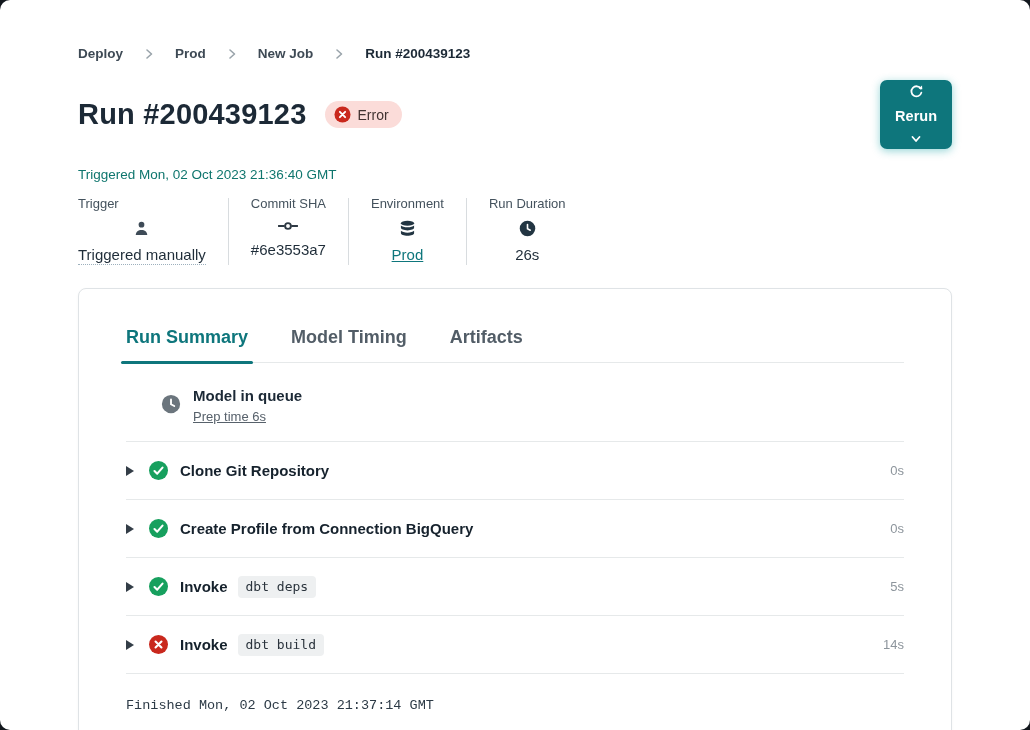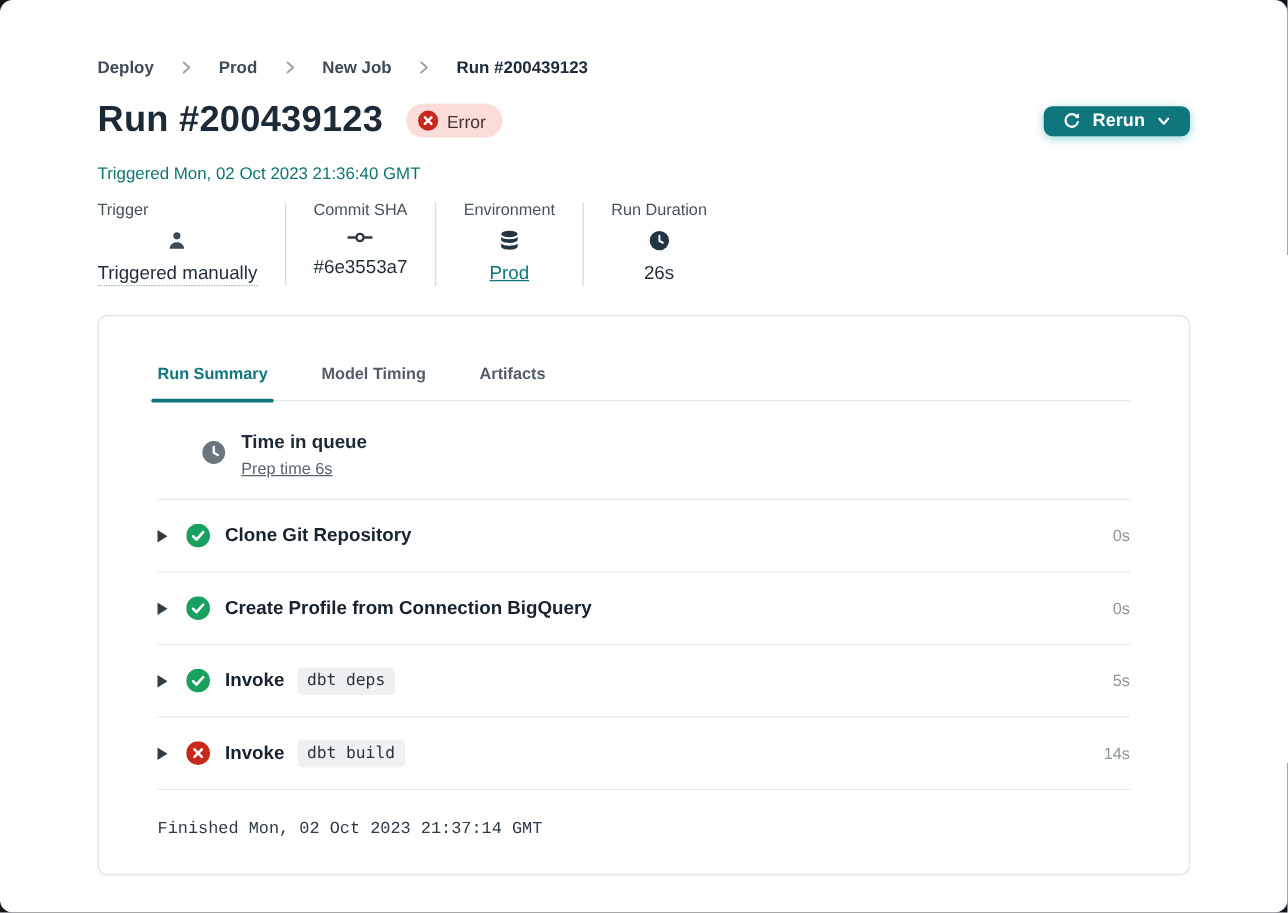--- a/index.html
+++ b/index.html
@@ -13,40 +13,40 @@
   .crumb.current{color:#1c2936;}
   .crumb-sep{display:flex;align-items:center;}
 
   
   .header-row{display:flex;align-items:center;margin-top:19px;}
   .page-title{font-size:29px;font-weight:700;color:#1c2936;letter-spacing:.2px;}
   .status-badge{display:inline-flex;align-items:center;gap:7px;background:#fbdcd9;border-radius:15px;
     padding:5px 13px 5px 9px;margin-left:18px;font-size:14px;color:#413331;}
   .rerun-btn{margin-left:auto;display:inline-flex;align-items:center;gap:9px;background:#0e767c;color:#fff;
     border:none;border-radius:7px;padding:4px 15px;font-size:14.5px;font-weight:700;cursor:pointer;
-    box-shadow:0 2px 8px rgba(23,162,165,.45);font-family:inherit;}
+    box-shadow:0 2px 8px rgba(23,162,165,.45);font-family:inherit;flex-direction:column;}
   .triggered-line{margin-top:18px;font-size:13.5px;color:#0f766e;}
 
   
   .meta-row{display:flex;margin-top:14px;align-items:stretch;}
   .meta-col{display:flex;flex-direction:column;gap:9px;}
   .meta-label{font-size:13px;color:#44525d;}
   .meta-value{display:flex;align-items:center;gap:9px;font-size:15px;color:#1f2d39;flex-direction:column;}
   .meta-divider{width:1px;background:#d8dcdf;margin:2px 22px 0 22px;}
   .dotted-underline{border-bottom:1.6px dotted #9db0bd;padding-bottom:1px;cursor:pointer;}
   .env-link{color:#0e767c;text-decoration:underline;cursor:pointer;}
 
   
   .card{margin:23px 78px 0 78px;border:1px solid #dfe3e6;border-radius:8px;background:#fff;
     box-shadow:0 1px 3px rgba(20,30,40,.04);}
   .card-inner{padding:0 47px;}
 
   
   .tabs{display:flex;gap:43px;padding-top:38px;border-bottom:1px solid #e6e9ea;}
-  .tab{font-size:13px;font-weight:700;color:#525d67;padding-bottom:14px;cursor:pointer;position:relative;text-align:right;}
+  .tab{font-size:18px;font-weight:700;color:#525d67;padding-bottom:14px;cursor:pointer;position:relative;text-align:right;}
   .tab.active{color:#0e767c;}
   .tab.active:after{content:"";position:absolute;left:-5px;right:-5px;bottom:-2px;height:3px;background:#0e767c;border-radius:2px;}
 
   
   .queue{display:flex;align-items:flex-start;gap:12px;padding:24px 0 17px 35px;border-bottom:1px solid #e6e9ea;}
   .queue-texts{display:flex;flex-direction:column;gap:5px;}
   .queue-title{font-size:15px;font-weight:700;color:#1c2936;}
   .queue-link{font-size:13px;color:#57616b;text-decoration:underline;cursor:pointer;}
 
   
@@ -186,21 +186,21 @@
       </div>
 
       <div class="queue">
         <span class="icon" style="margin-top:7px;">
           <svg width="20" height="20" viewBox="0 0 16 16">
               <circle cx="8" cy="8" r="7.3" fill="#6b757d"></circle>
               <path d="M8 4.3V8.2l2.6 1.4" stroke="#fff" stroke-width="1.5" fill="none" stroke-linecap="round"></path>
             </svg>
         </span>
         <span class="queue-texts">
-          <span class="queue-title">Time in queue</span>
+          <span class="queue-title">Model in queue</span>
           <span class="queue-link">Prep time 6s</span>
         </span>
       </div>
 
       <div class="step-row">
         <span class="caret"></span>
         <span class="icon">
           <svg width="19" height="19" viewBox="0 0 18 18">
               <circle cx="9" cy="9" r="9" fill="#17a05e"></circle>
               <polyline points="5.2,9.5 7.8,12 12.8,6.3" fill="none" stroke="#fff" stroke-width="2" stroke-linecap="round" stroke-linejoin="round"></polyline>

